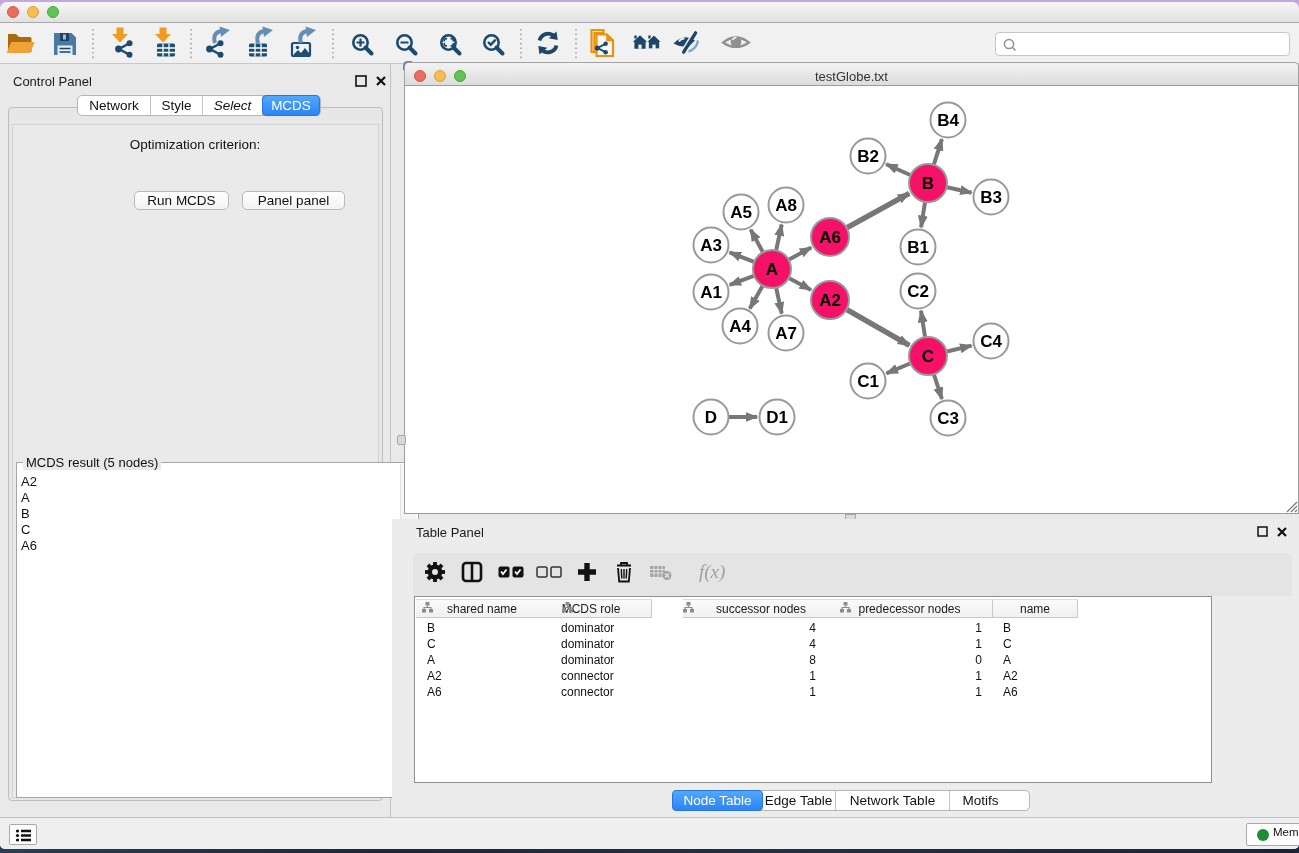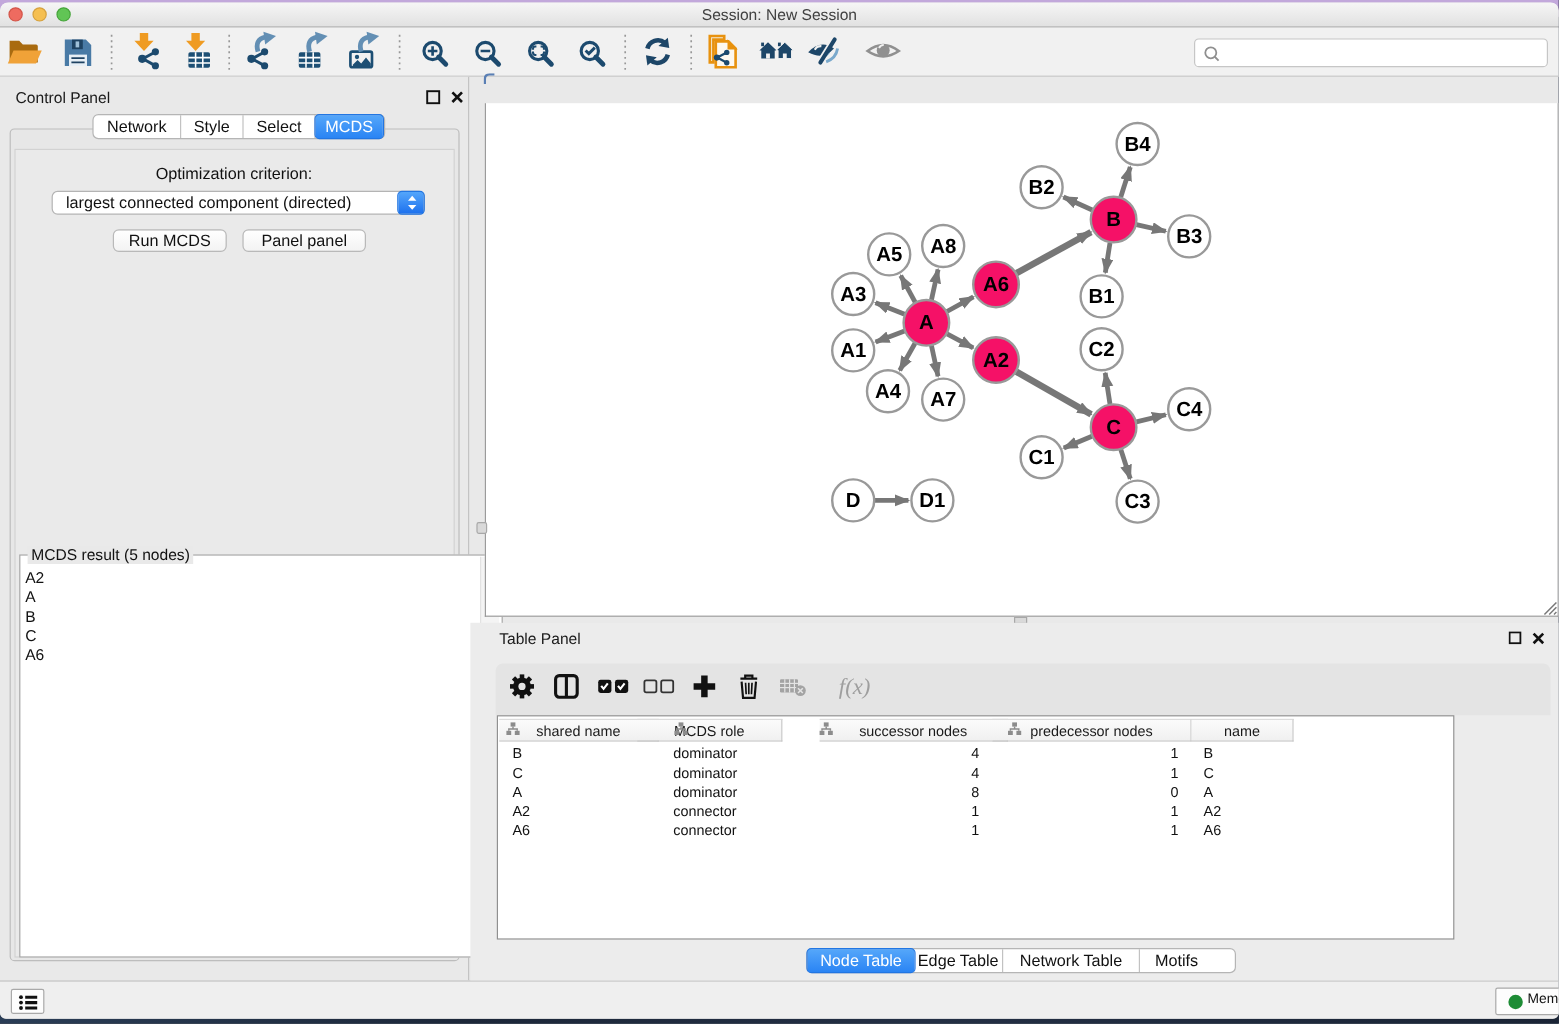--- a/index.html
+++ b/index.html
@@ -21,21 +21,21 @@
 .phead{font-size:13px;color:#1b1b1b;}
 #cptabs{left:77px;top:31px;height:21px;width:244px;background:#fff;border:1px solid #b5b5b5;border-radius:5px;display:flex;}
 .seg{font-size:13.5px;color:#111;text-align:center;line-height:19px;border-right:1px solid #c2c2c2;}
 .seg:last-child{border-right:none;}
 .seg.on{background:linear-gradient(#55a7fa,#2a84f4);color:#fff;border-radius:4px;margin:-1px;border:1px solid #2276e2;line-height:20px;}
 #cpbox{left:8px;top:43px;width:375px;height:694px;background:#e7e7e7;border:1px solid #bdbdbd;border-radius:4px;}
 #cpinner{left:3px;top:16px;width:367px;height:674px;background:#eaeaea;border:1px solid #d2d2d2;}
 #optlabel{left:0;top:73px;width:100%;text-align:center;font-size:13.5px;color:#111;}
 #dropdown{left:43px;top:95px;width:311px;height:20px;background:#fff;border:1px solid #b4b4b4;border-radius:5px;font-size:13.5px;color:#111;line-height:18px;padding-left:11px;}
 #dropstep{right:-1px;top:-1px;width:23px;height:20px;border-radius:4px;background:linear-gradient(#54a6fb,#1d71ee);border:1px solid #2276e2;}
-.btn{height:19px;background:linear-gradient(#ffffff,#f3f3f3);border:1px solid #b9b9b9;border-radius:5px;font-size:13.5px;color:#111;text-align:center;line-height:17px;}
+.btn{height:19px;background:linear-gradient(#ffffff,#f3f3f3);border:1px solid #b9b9b9;border-radius:5px;font-size:13.5px;color:#111;text-align:center;line-height:17px;margin-left:40px;}
 #fieldset{left:16px;top:398px;width:403px;height:336px;border:1px solid #a5a5a5;background:#fff;}
 #legend{left:6px;top:-8px;background:#e9e9e9;padding:0 3px;font-size:13px;color:#111;}
 #mcdslist{left:4px;top:11px;font-size:13px;color:#111;line-height:16px;}
 #cpscroll{right:2px;top:1px;width:16px;height:333px;background:#f4f4f4;border-left:1px solid #e2e2e2;}
 
 #statusbar{left:0;top:815px;width:1299px;height:32px;background:#efefef;border-top:1px solid #c2c2c2;}
 #listbtn{left:9px;top:6px;width:28px;height:21px;background:#fdfdfd;border:1px solid #a9a9a9;border-radius:2px;}
 #membtn{left:1214px;top:5px;width:75px;height:23px;background:#fdfdfd;border:1px solid #a9a9a9;border-radius:2px;font-size:11.5px;color:#111;margin-left:32px;}
 
 #netwin{left:404px;top:60px;width:895px;height:454px;}
@@ -57,21 +57,20 @@
 </style></head>
 <body>
 <div id="stage">
 <div id="purple" class="abs"></div>
 <div id="navy" class="abs"></div>
 <div id="app" class="abs">
  <div id="titlebar" class="abs">
   <div class="tl t1 abs"></div>
         <div class="tl t2 abs"></div>
         <div class="tl t3 abs"></div>
-  <div id="titletext" class="abs">Session: New Session</div>
  </div>
  <div id="toolbar" class="abs">
   <svg class="abs" style="left:0;top:0" width="1299" height="39">
    <defs>
     <g id="shareg">
               <line x1="-5" y1="0" x2="5" y2="-5.5" stroke="#1c4a6e" stroke-width="2.5"></line>
               <line x1="-5" y1="0" x2="5" y2="5.5" stroke="#1c4a6e" stroke-width="2.5"></line>
               <circle cx="-5.5" cy="0" r="3.4" fill="#1c4a6e"></circle>
               <circle cx="5.5" cy="-5.8" r="3" fill="#1c4a6e"></circle>
               <circle cx="5.5" cy="5.8" r="3" fill="#1c4a6e"></circle>
@@ -211,30 +210,24 @@
   <svg class="abs" style="left:355px;top:11px" width="34" height="13">
           <rect x="1" y="1" width="10" height="10" fill="none" stroke="#111" stroke-width="1.6"></rect>
           <path d="M22,2 l8,8 M30,2 l-8,8" stroke="#111" stroke-width="2.2"></path>
         </svg>
   <div id="cpbox" class="abs">
           <div id="cpinner" class="abs"></div>
         </div>
   <div id="cptabs" class="abs">
    <div class="seg" style="width:73px;">Network</div>
    <div class="seg" style="width:52px;">Style</div>
-   <div class="seg" style="width:60px;">Select</div>
+   <div class="seg" style="width:60px;font-style:italic;">Select</div>
    <div class="seg on" style="width:58px;">MCDS</div>
   </div>
   <div id="optlabel" class="abs">Optimization criterion:</div>
-  <div id="dropdown" class="abs">largest connected component (directed)
-   <div id="dropstep" class="abs"><svg width="21" height="18" style="margin-left:1px">
-              <path d="M7,7.2 l3.5,-4 3.5,4 z" fill="#fff"></path>
-              <path d="M7,10.8 l3.5,4 3.5,-4 z" fill="#fff"></path>
-            </svg></div>
-  </div>
   <div class="btn abs" style="left:94px;top:127px;width:95px;">Run MCDS</div>
   <div class="btn abs" style="left:202px;top:127px;width:103px;">Panel panel</div>
   <div id="fieldset" class="abs">
    <div id="legend" class="abs">MCDS result (5 nodes)</div>
    <div id="cpscroll" class="abs"></div>
    <div id="mcdslist" class="abs">A2<br>A<br>B<br>C<br>A6</div>
   </div>
  </div>
  <div id="statusbar" class="abs">
   <div id="listbtn" class="abs"><svg width="26" height="19" style="margin:3px 0 0 5px">
@@ -246,20 +239,26 @@
               <line x1="6" y1="7.5" x2="16" y2="7.5"></line>
               <line x1="6" y1="12" x2="16" y2="12"></line>
             </g>
           </svg></div>
   <div id="membtn" class="abs"><span style="display:inline-block;width:12px;height:12px;border-radius:50%;background:#1d8c35;margin:5px 4px 0 10px;vertical-align:-2px;"></span><span style="vertical-align:3px;">Memory</span></div>
  </div>
  <div id="netwin" class="abs">
   <svg class="abs" style="left:-1px;top:-1px" width="10" height="10">
           <path d="M1,9 v-4 q0,-4 4,-4 h4" fill="none" stroke="#5a7fb4" stroke-width="2"></path>
         </svg>
+  <div id="nettitle" class="abs">
+   <div class="tl t1 abs"></div>
+          <div class="tl t2 abs"></div>
+          <div class="tl t3 abs"></div>
+   <div class="abs" style="width:100%;top:6px;text-align:center;font-size:13px;color:#333;">testGlobe.txt</div>
+  </div>
   <div id="netcanvas" class="abs">
    <svg id="graph" width="893" height="428">
     <defs>
               <marker id="ah" markerWidth="15" markerHeight="12" refX="11.5" refY="5" orient="auto" markerUnits="userSpaceOnUse">
                 <path d="M0,0 L13,5 L0,10 z" fill="#777"></path>
               </marker>
             </defs>
     <line x1="357.7" y1="165.9" x2="345.6" y2="143.6" stroke-width="4" marker-end="url(#ah)"></line>
     <line x1="371.2" y1="164.0" x2="376.7" y2="138.5" stroke-width="4" marker-end="url(#ah)"></line>
     <line x1="348.9" y1="175.9" x2="324.6" y2="166.3" stroke-width="4" marker-end="url(#ah)"></line>

